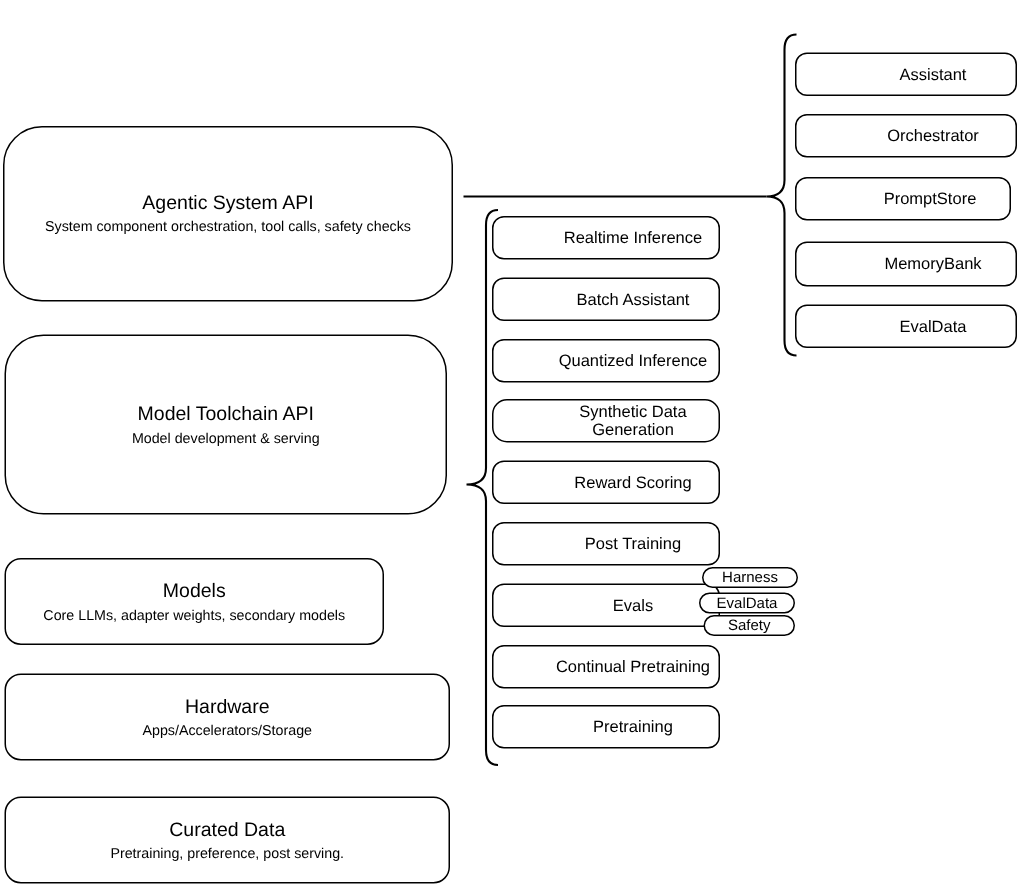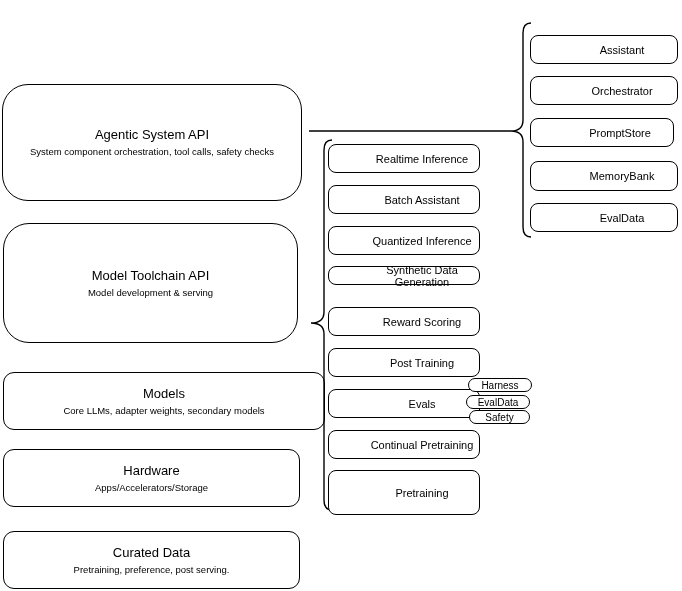--- a/index.html
+++ b/index.html
@@ -76,44 +76,44 @@
   <div class="box bigbox" style="left:2px; top:84px; width:300px; height:117px;">
     <div class="title">Agentic System API</div>
     <div class="subtitle">System component orchestration, tool calls, safety checks</div>
   </div>
 
   <div class="box bigbox" style="left:3px; top:223px; width:295px; height:120px;">
     <div class="title">Model Toolchain API</div>
     <div class="subtitle">Model development &amp; serving</div>
   </div>
 
-  <div class="box smallbox" style="left:3px; top:372px; width:322px; height:58px;">
+  <div class="box smallbox" style="left:3px; top:372px; width:253px; height:58px;">
     <div class="title">Models</div>
     <div class="subtitle">Core LLMs, adapter weights, secondary models</div>
   </div>
 
   <div class="box smallbox" style="left:3px; top:449px; width:297px; height:58px;">
     <div class="title">Hardware</div>
     <div class="subtitle">Apps/Accelerators/Storage</div>
   </div>
 
   <div class="box smallbox" style="left:3px; top:531px; width:297px; height:58px;">
     <div class="title">Curated Data</div>
     <div class="subtitle">Pretraining, preference, post serving.</div>
   </div>
 
   <div class="node" style="left:328px; top:144px; width:152px; height:29px;">Realtime Inference</div>
   <div class="node" style="left:328px; top:185px; width:152px; height:29px;">Batch Assistant</div>
   <div class="node" style="left:328px; top:226px; width:152px; height:29px;">Quantized Inference</div>
-  <div class="node" style="left:328px; top:266px; width:152px; height:19px;">Synthetic Data Generation</div>
+  <div class="node" style="left:328px; top:266px; width:152px; height:29px;border-radius:10px;">Synthetic Data Generation</div>
   <div class="node" style="left:328px; top:307px; width:152px; height:29px;">Reward Scoring</div>
   <div class="node" style="left:328px; top:348px; width:152px; height:29px;">Post Training</div>
   <div class="node" style="left:328px; top:389px; width:152px; height:29px;">Evals</div>
   <div class="node" style="left:328px; top:430px; width:152px; height:29px;">Continual Pretraining</div>
-  <div class="node" style="left:328px; top:470px; width:152px; height:45px;">Pretraining</div>
+  <div class="node" style="left:328px; top:470px; width:152px; height:29px;">Pretraining</div>
 
   <div class="pill" style="left:468px; top:378px; width:64px; height:14px;">Harness</div>
   <div class="pill" style="left:466px; top:395px; width:64px; height:14px;">EvalData</div>
   <div class="pill" style="left:469px; top:410px; width:61px; height:14px;">Safety</div>
 
   <div class="node" style="left:530px; top:35px; width:148px; height:29px;">Assistant</div>
   <div class="node" style="left:530px; top:76px; width:148px; height:29px;">Orchestrator</div>
   <div class="node" style="left:530px; top:118px; width:144px; height:29px;">PromptStore</div>
   <div class="node" style="left:530px; top:161px; width:148px; height:30px;">MemoryBank</div>
   <div class="node" style="left:530px; top:203px; width:148px; height:29px;">EvalData</div>

